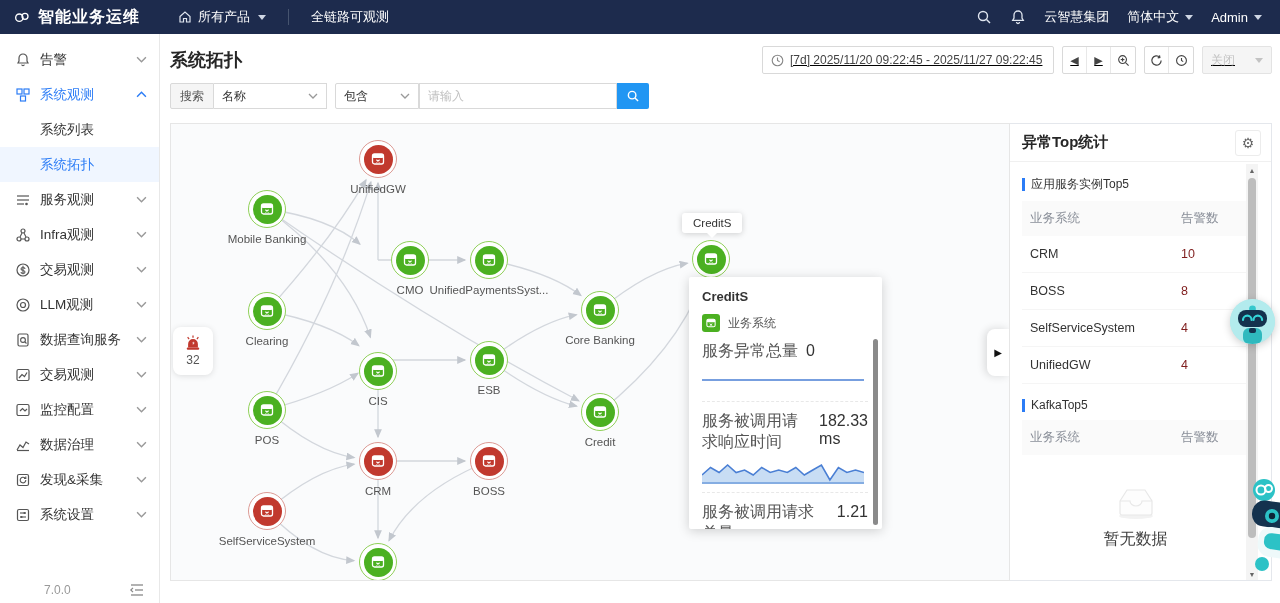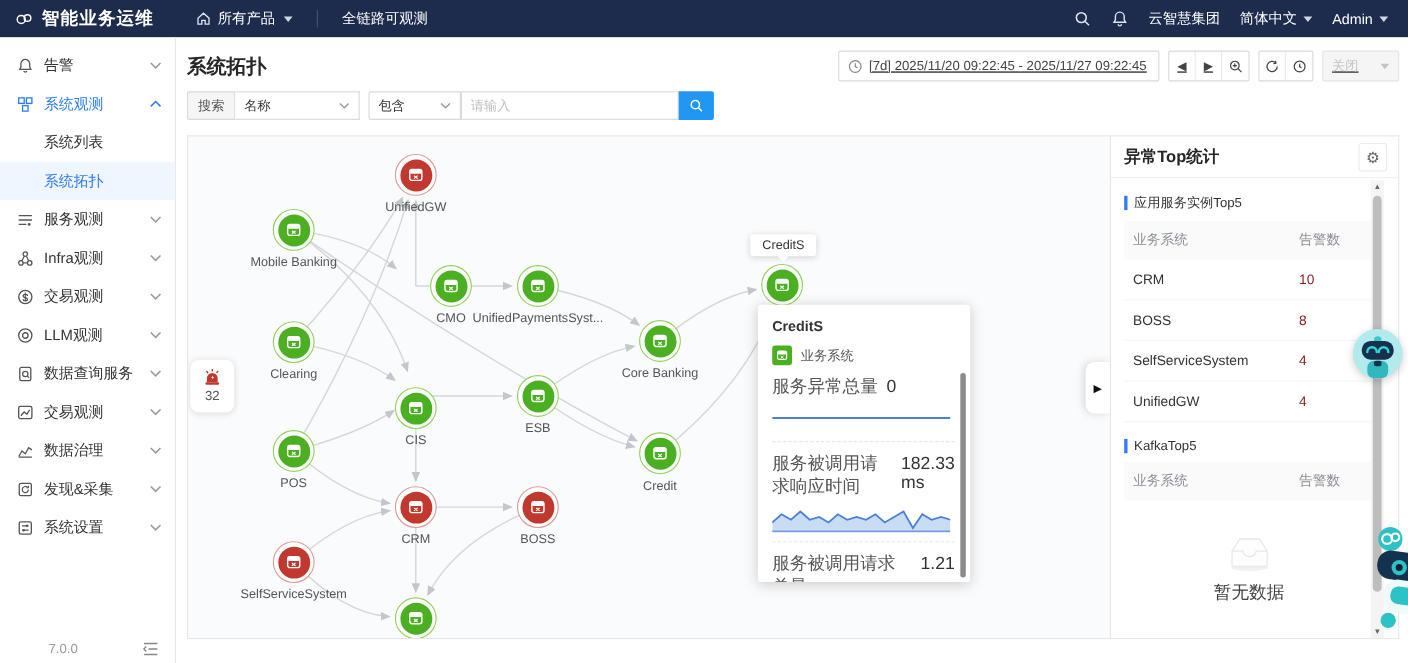--- a/index.html
+++ b/index.html
@@ -239,20 +239,30 @@
           <svg width="11" height="7" viewBox="0 0 10 6">
             <polyline points="1,1 5,5 9,1" fill="none" class="chev" stroke-width="1.3"></polyline>
           </svg>
         </div>
         <div class="side-item">
           <svg width="16" height="16" viewBox="0 0 16 16">
             <rect x="2" y="2.5" width="12" height="11" rx="1.5" fill="none" stroke="#555" stroke-width="1.2"></rect>
             <polyline points="4,11 7,7.5 9.5,9.5 12,5.5" fill="none" stroke="#555" stroke-width="1.2"></polyline>
           </svg>
           <span class="lbl">交易观测</span>
+          <svg width="11" height="7" viewBox="0 0 10 6">
+            <polyline points="1,1 5,5 9,1" fill="none" class="chev" stroke-width="1.3"></polyline>
+          </svg>
+        </div>
+        <div class="side-item">
+          <svg width="16" height="16" viewBox="0 0 16 16">
+            <rect x="2" y="2.5" width="12" height="11" rx="1.5" fill="none" stroke="#555" stroke-width="1.2"></rect>
+            <path d="M5 9l2.5-2.5L10 9l2-2" fill="none" stroke="#555" stroke-width="1.2"></path>
+          </svg>
+          <span class="lbl">监控配置</span>
           <svg width="11" height="7" viewBox="0 0 10 6">
             <polyline points="1,1 5,5 9,1" fill="none" class="chev" stroke-width="1.3"></polyline>
           </svg>
         </div>
         <div class="side-item">
           <svg width="16" height="16" viewBox="0 0 16 16">
             <polyline points="2,13 5,8 8,10.5 11,5 14,7" fill="none" stroke="#555" stroke-width="1.2"></polyline>
             <line x1="2" y1="13.5" x2="14" y2="13.5" stroke="#555" stroke-width="1.2"></line>
           </svg>
           <span class="lbl">数据治理</span>

